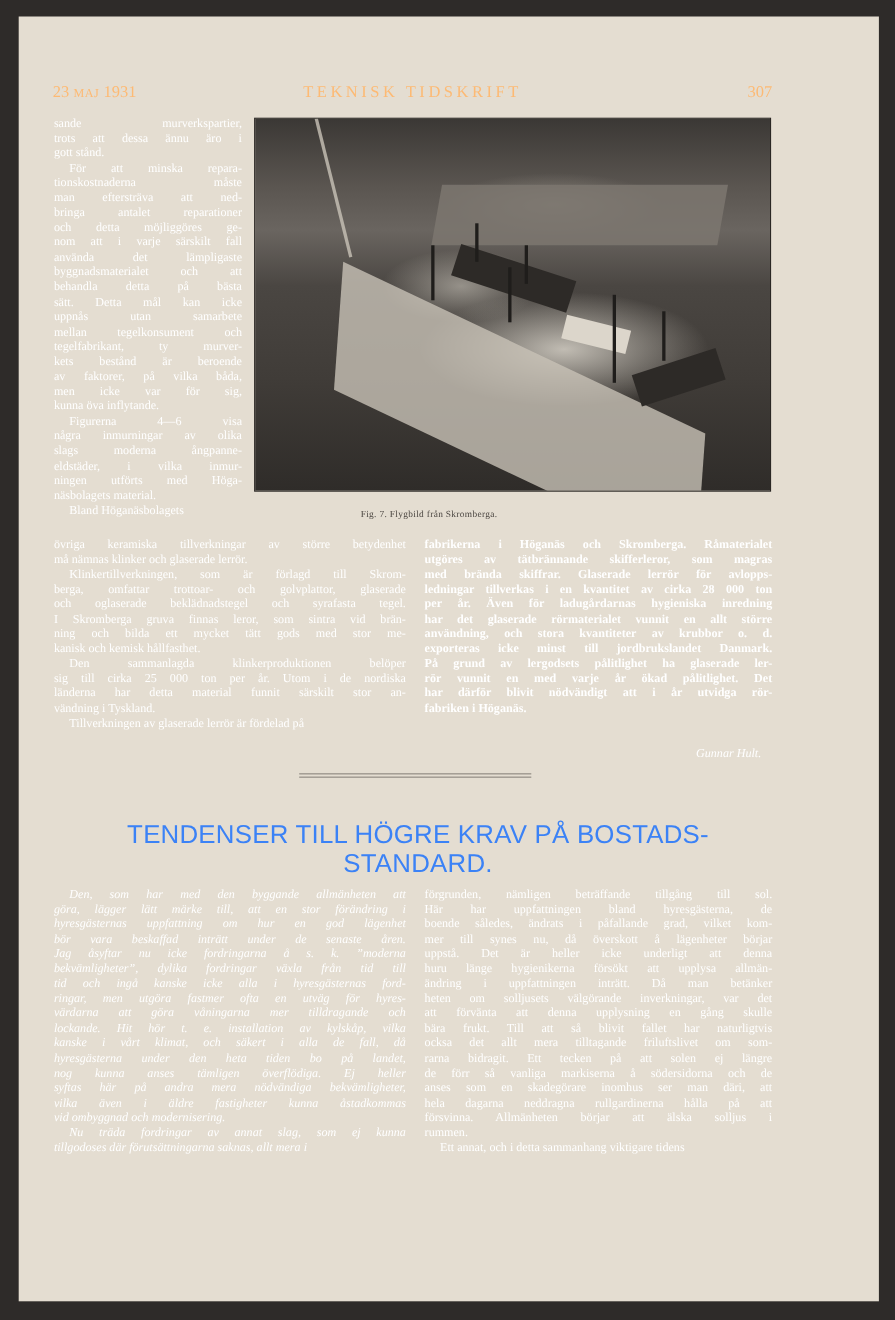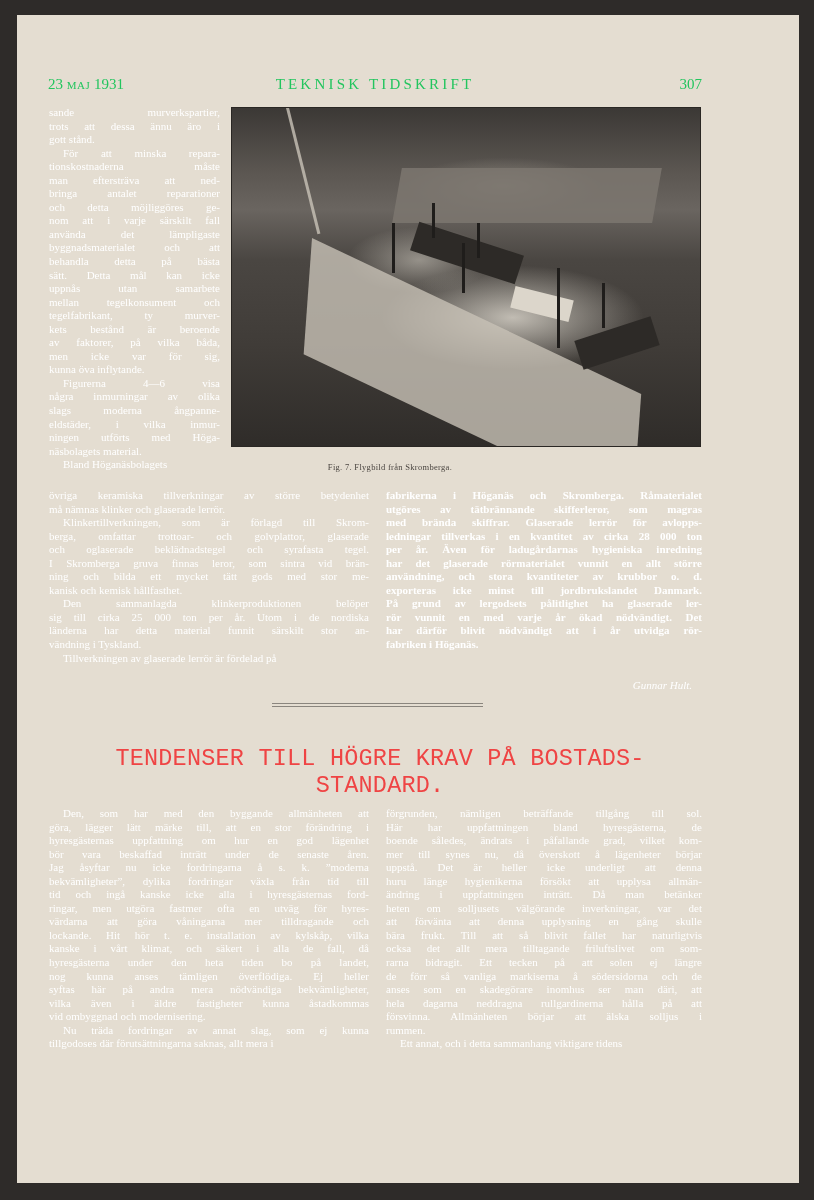--- a/index.html
+++ b/index.html
@@ -2,21 +2,21 @@
 <html><head>
 <meta charset="utf-8">
 <style>
   * { box-sizing: border-box; margin: 0; padding: 0; }
   html, body { width: 814px; height: 1200px; background: #2e2b29; overflow: hidden; }
   body { position: relative; font-family: "DejaVu Serif", "Liberation Serif", serif; color: #3a3631; }
   .page {
     position: absolute; left: 17px; top: 15px; width: 782px; height: 1168px;
     background: #e4ddd1;
   }
-  .runhead { position: absolute; top: 76px; left: 48px; width: 654px; height: 18px; font-family: "Liberation Serif", serif; font-size: 15px; color: #22c55e; }
+  .runhead { position: absolute; top: 76px; left: 48px; width: 654px; height: 18px; font-family: "Liberation Serif", serif; font-size: 15px; color: #fdba74; }
   .runhead .date { position: absolute; left: 0; top: 0; }
   .runhead .date .sc { font-size: 11px; letter-spacing: 0.5px; }
   .runhead .journal { position: absolute; left: 0; width: 100%; top: 0; text-align: center; letter-spacing: 3.2px; font-size: 15px; }
   .runhead .pageno { position: absolute; right: 0; top: 0; }
 
   .txt { position: absolute; font-family: "Liberation Serif", serif; font-size: 11px; line-height: 13.55px; color: #ffffff; text-align: justify; }
   .txt .line { display: block; text-align: justify; text-align-last: justify; white-space: nowrap; }
   .txt .line.last { text-align-last: left; }
   .txt .line.ind { padding-left: 14px; }
 
@@ -35,21 +35,21 @@
   .photo .factory { position: absolute; left: 80px; top: 130px; width: 330px; height: 120px; background: #c8c2b6; transform: skewY(22deg) rotate(4deg); transform-origin: left top; opacity: 0.8; }
   .photo .hall { position: absolute; background: #2d2a27; }
   .photo .chimney { position: absolute; width: 3px; background: #1f1d1b; }
   .photo .building { position: absolute; background: #dcd6cb; }
 
   .figcap { position: absolute; left: 231px; top: 462px; width: 470px; text-align: center; font-family: "Liberation Serif", serif; font-size: 8.5px; color: #4a4540; letter-spacing: 0.3px; }
   .figcap .figcap-inner { position: relative; left: -76px; }
 
   .rule { position: absolute; left: 272px; top: 703px; width: 211px; height: 4px; border-top: 1px solid #8a857e; border-bottom: 1px solid #8a857e; }
 
-  .headline { position: absolute; left: 60px; top: 745px; width: 640px; text-align: center; font-family: Liberation Mono, monospace; font-size: 23.5px; line-height: 27px; color: #ef4444; letter-spacing: 0.2px; }
+  .headline { position: absolute; left: 60px; top: 745px; width: 640px; text-align: center; font-family: Liberation Sans, sans-serif; font-size: 23.5px; line-height: 27px; color: #3b82f6; letter-spacing: 0.2px; }
 
   .sig { text-align: right; font-style: italic; padding-right: 10px; }
 </style>
 </head>
 <body>
 
 <div class="page"></div>
 
 <div class="runhead">
   <span class="date"><span>23</span> <span class="sc">MAJ</span> <span>1931</span></span>
@@ -121,36 +121,36 @@
 <div class="txt" id="a1-right" style="left:386px; top:489px; width:316px;font-weight:bold;">
     <span class="line">fabrikerna i Höganäs och Skromberga. Råmaterialet</span>
     <span class="line">utgöres av tätbrännande skifferleror, som magras</span>
     <span class="line">med brända skiffrar. Glaserade lerrör för avlopps-</span>
     <span class="line">ledningar tillverkas i en kvantitet av cirka 28 000 ton</span>
     <span class="line">per år. Även för ladugårdarnas hygieniska inredning</span>
     <span class="line">har det glaserade rörmaterialet vunnit en allt större</span>
     <span class="line">användning, och stora kvantiteter av krubbor o. d.</span>
     <span class="line">exporteras icke minst till jordbrukslandet Danmark.</span>
     <span class="line">På grund av lergodsets pålitlighet ha glaserade ler-</span>
-    <span class="line">rör vunnit en med varje år ökad nödvändigt. Det</span>
+    <span class="line">rör vunnit en med varje år ökad pålitlighet. Det</span>
     <span class="line">har därför blivit nödvändigt att i år utvidga rör-</span>
     <span class="line last">fabriken i Höganäs.</span>
   </div>
 <div class="txt" style="left:386px; top:679px; width:316px;">
     <div class="sig">Gunnar Hult.</div>
   </div>
 
 <div class="rule"></div>
 
 <div class="headline">
   <div>TENDENSER TILL HÖGRE KRAV PÅ BOSTADS-</div>
   <div>STANDARD.</div>
 </div>
 
-<div class="txt" id="a2-left" style="left:49px; top:807px; width:320px;">
+<div class="txt" id="a2-left" style="left:49px; top:807px; width:320px;font-style:italic;">
     <span class="line ind">Den, som har med den byggande allmänheten att</span>
     <span class="line">göra, lägger lätt märke till, att en stor förändring i</span>
     <span class="line">hyresgästernas uppfattning om hur en god lägenhet</span>
     <span class="line">bör vara beskaffad inträtt under de senaste åren.</span>
     <span class="line">Jag åsyftar nu icke fordringarna å s. k. ”moderna</span>
     <span class="line">bekvämligheter”, dylika fordringar växla från tid till</span>
     <span class="line">tid och ingå kanske icke alla i hyresgästernas ford-</span>
     <span class="line">ringar, men utgöra fastmer ofta en utväg för hyres-</span>
     <span class="line">värdarna att göra våningarna mer tilldragande och</span>
     <span class="line">lockande. Hit hör t. e. installation av kylskåp, vilka</span>

